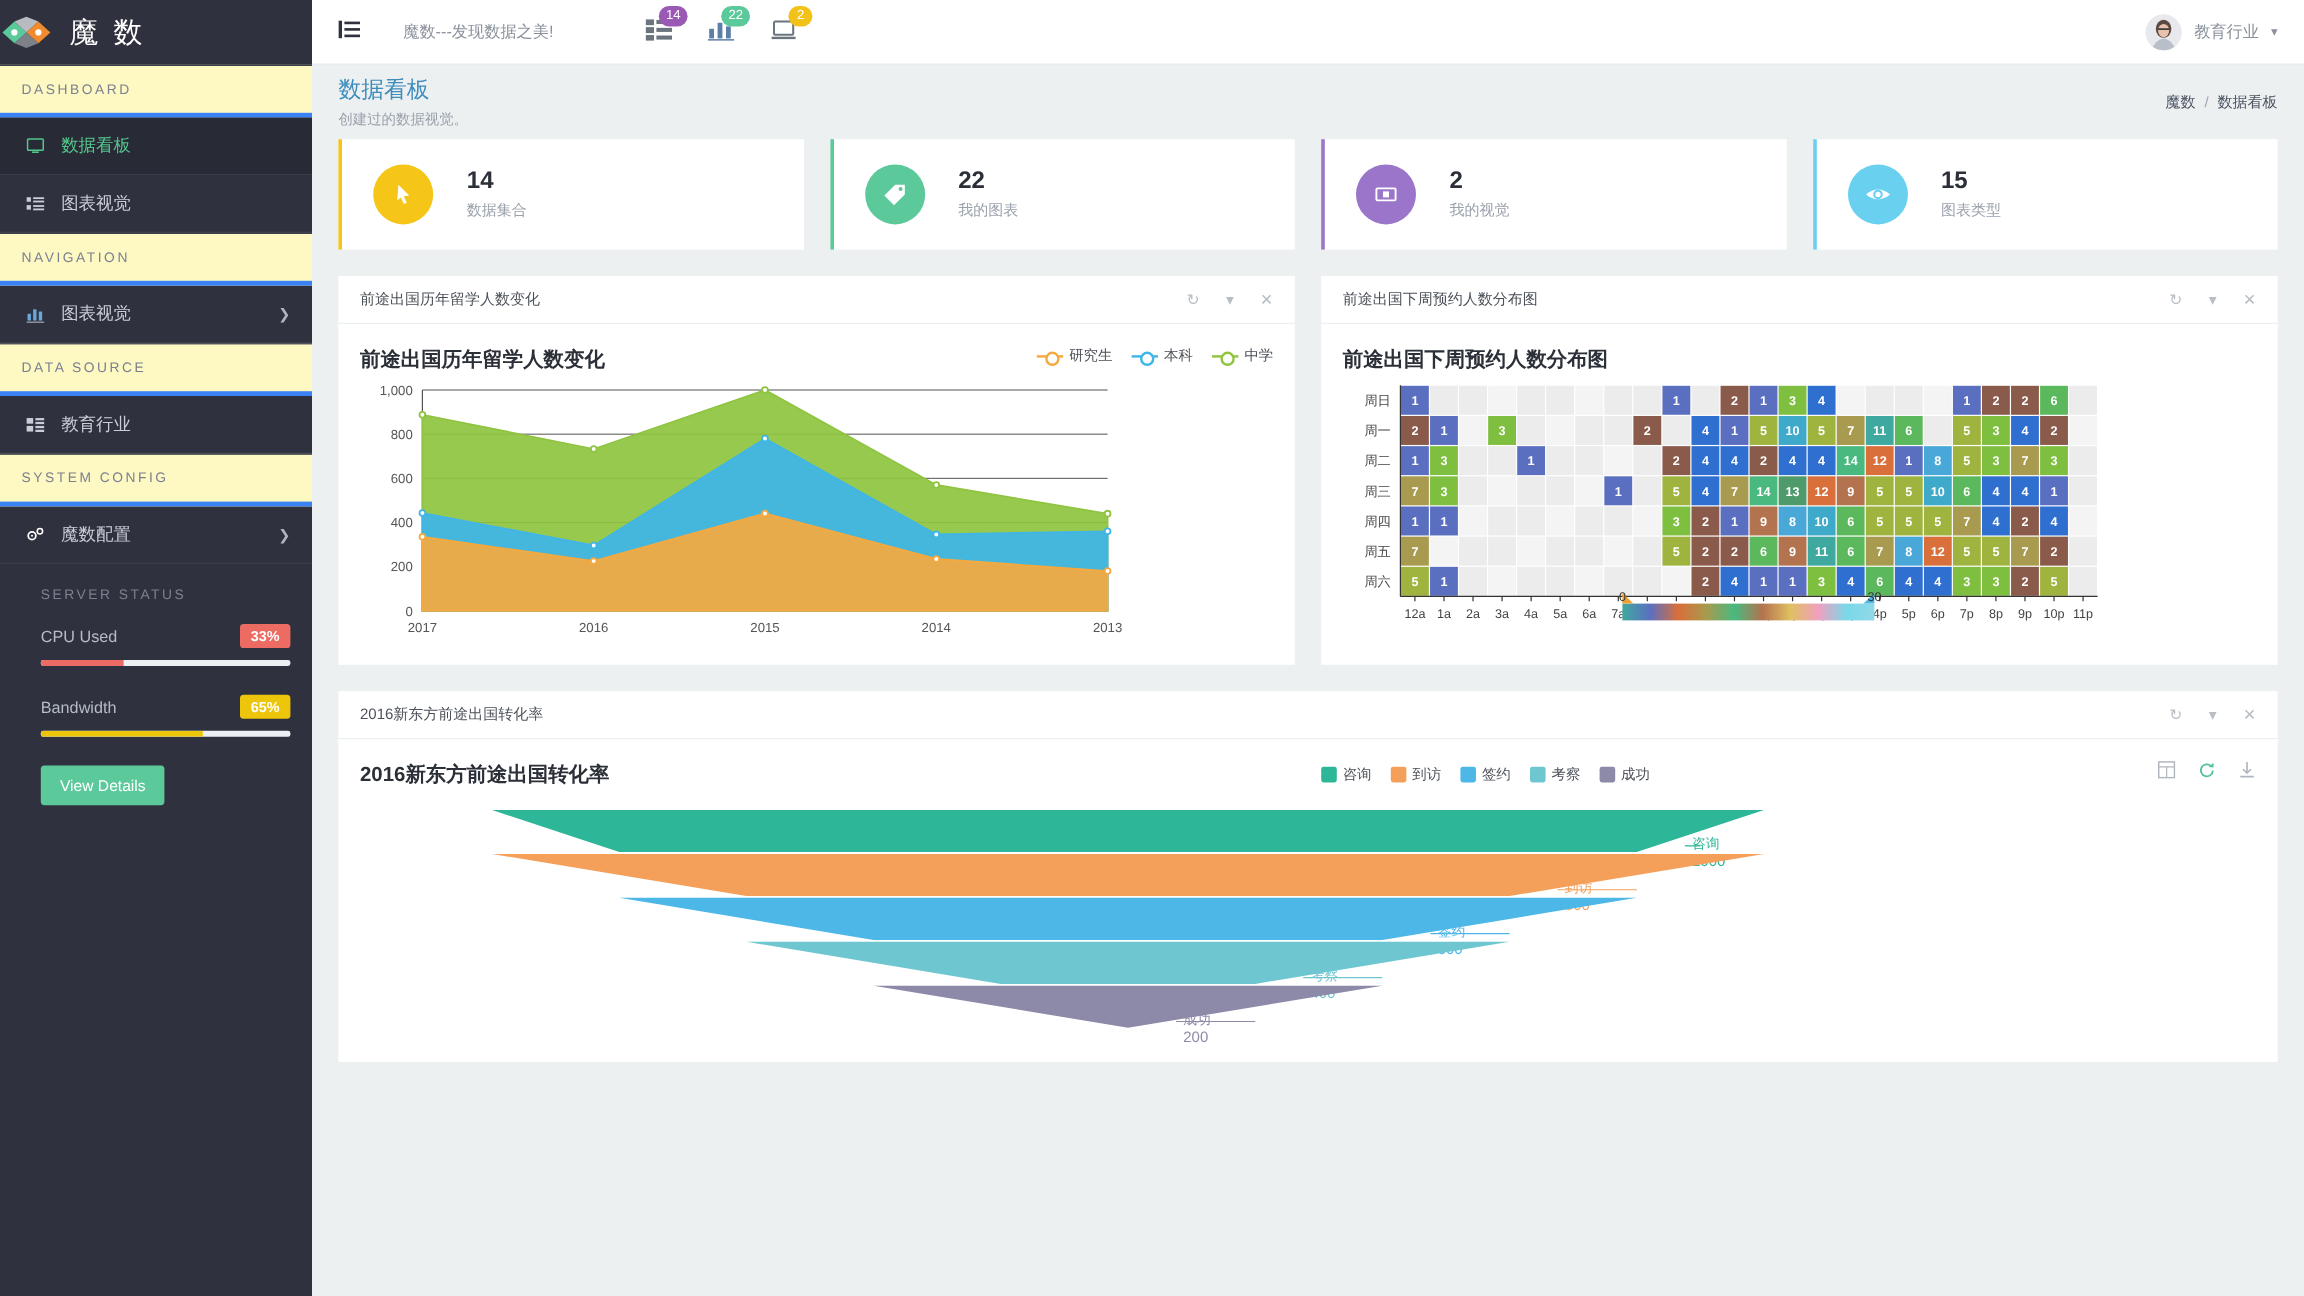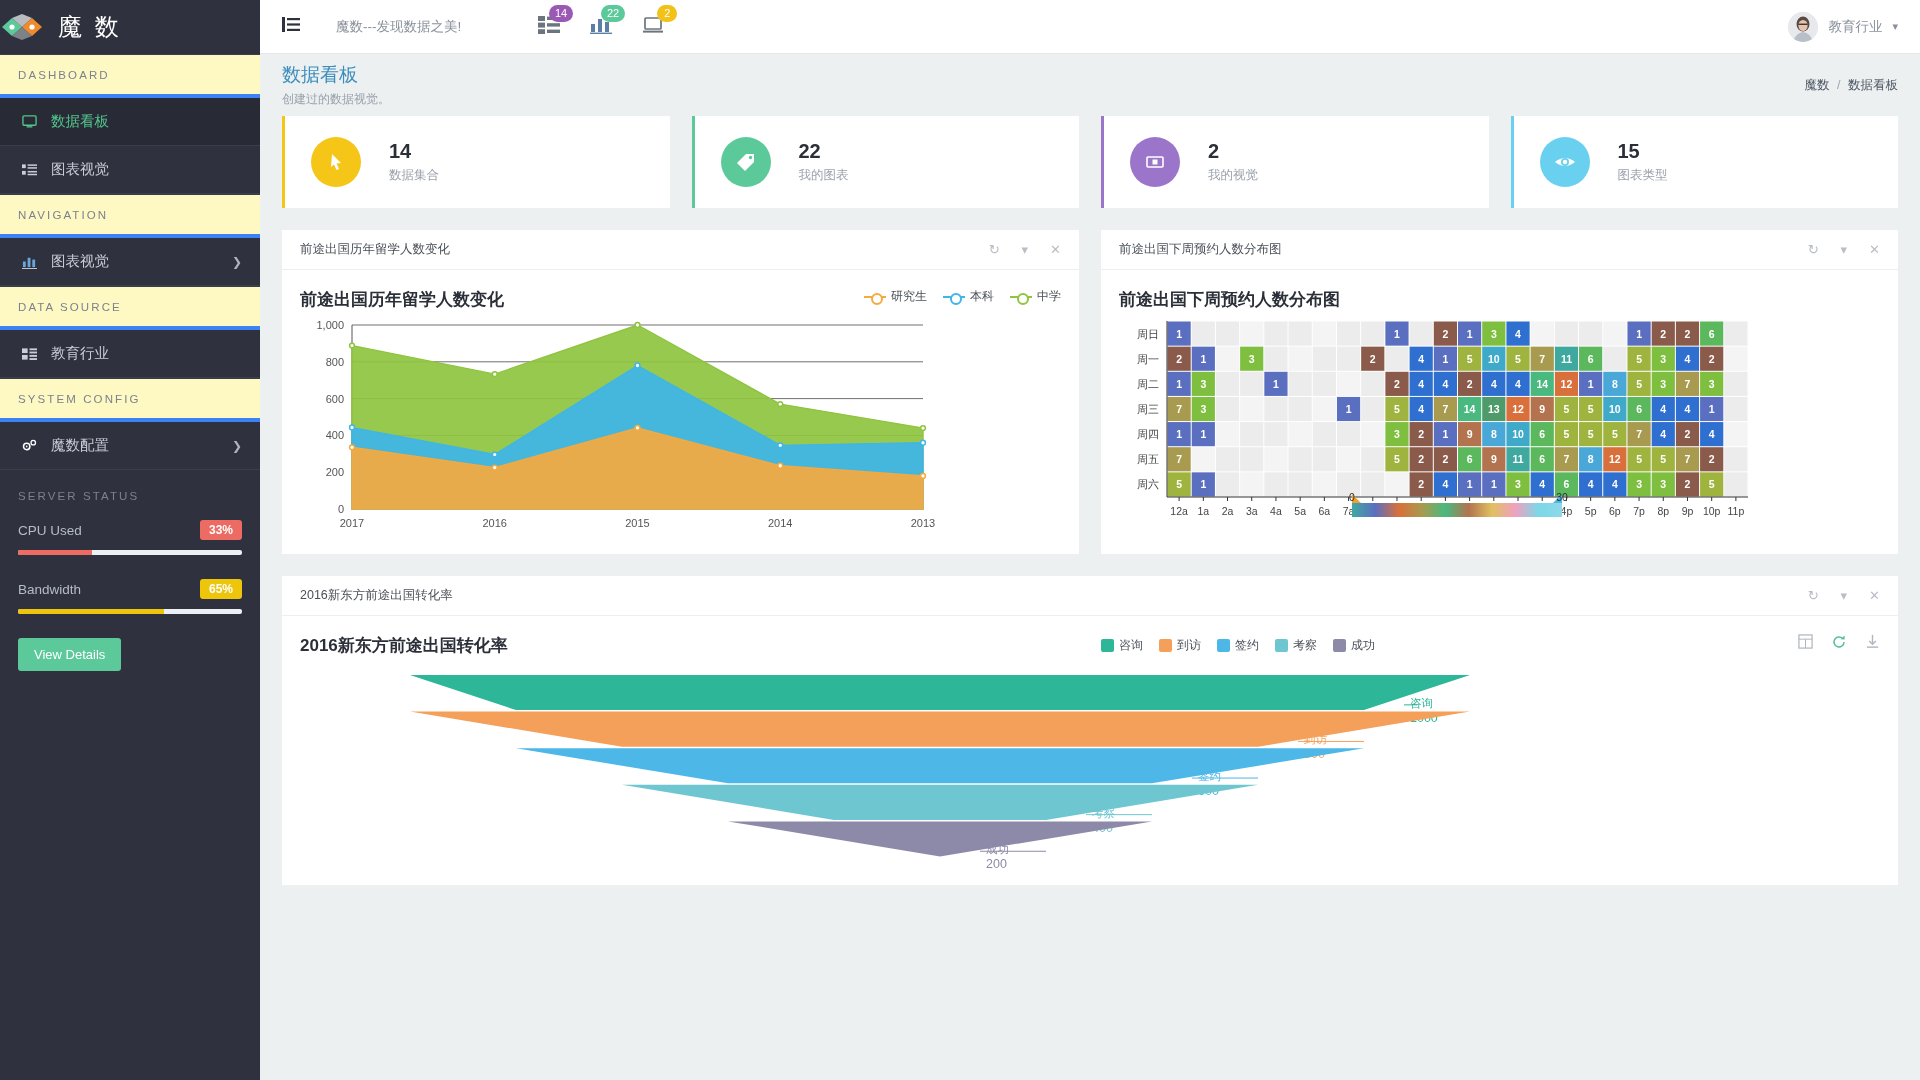--- a/index.html
+++ b/index.html
@@ -33,21 +33,21 @@
   .nav-item {
     display: flex; align-items: center; gap: 13px;
     padding: 14px 18px 14px 20px; color: #c8cdd6; font-size: 14.5px;
     border-bottom: 1px solid #3a3e4b; position: relative; cursor: pointer;
   }
   .nav-item.active { background: #282b36; color: #53c68c; }
   .nav-item .ic { width: 18px; display: flex; justify-content: center; }
   .nav-item .chev { margin-left: auto; color: #aeb4bf; font-size: 12px; }
   .nav-label { flex: 0 0 auto; }
 
-  .status-block { padding: 20px 18px 0 18px; }
+  .status-block { padding: 20px 18px 0 34px; }
   .status-title {
     color: #7b8190; font-size: 11.5px; letter-spacing: 2.1px; margin-bottom: 18px;
   }
   .status-row {
     display: flex; align-items: center; justify-content: space-between;
     margin-bottom: 10px;
   }
   .status-name { color: #b6bcc7; font-size: 13.5px; }
   .badge-pill {
     color: #fff; font-size: 12px; font-weight: bold; border-radius: 3px;

